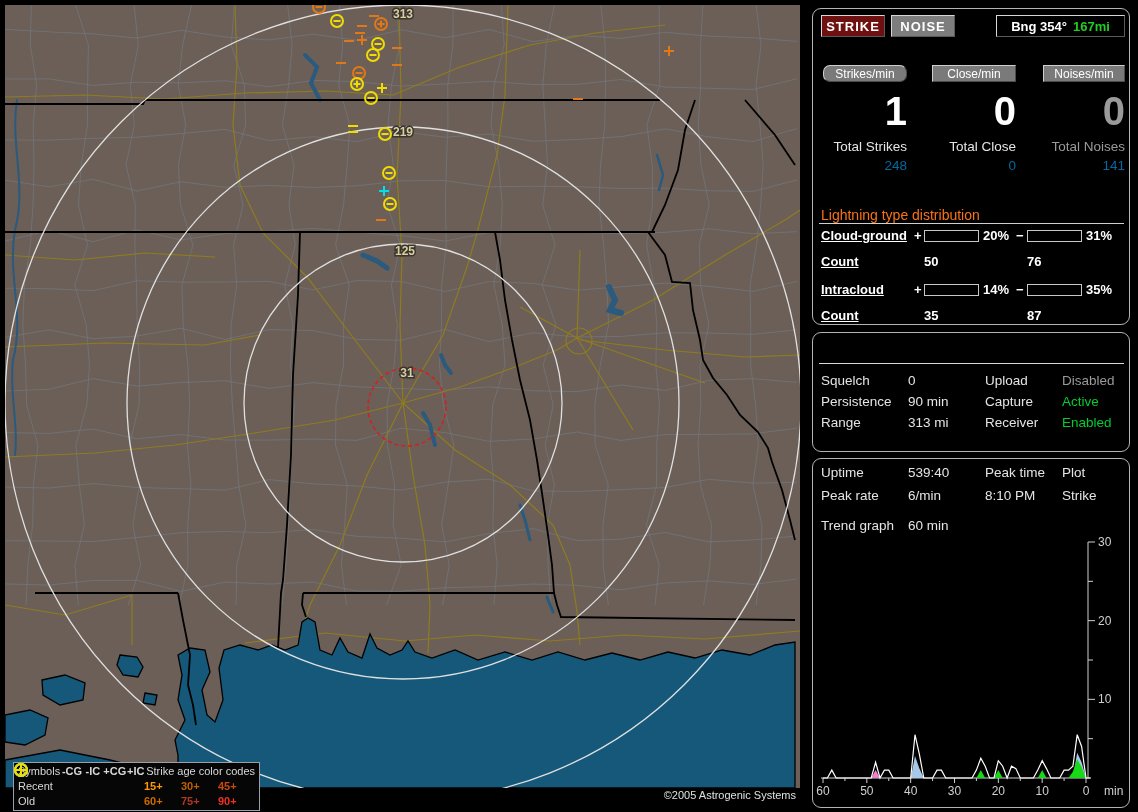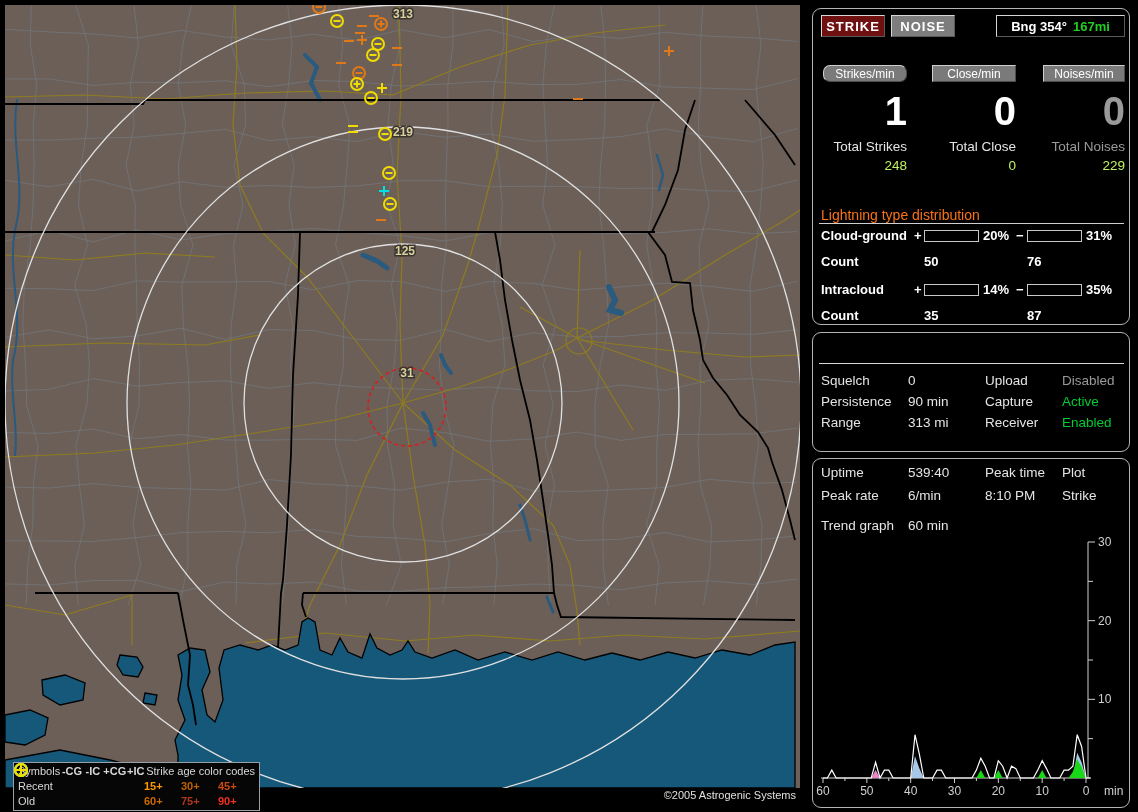--- a/index.html
+++ b/index.html
@@ -39,28 +39,28 @@
   #btn-strike { left:8px; top:6px; width:64px; height:22px; background:#6e1010; letter-spacing:1px; }
   #btn-noise  { left:78px; top:6px; width:64px; height:22px; background:#7d7d7d; letter-spacing:1px; }
   #bng { left:183px; top:6px; width:129px; height:22px; background:#000; gap:6px; }
   #bng .mi { color:#22cc22; }
 
   .chip { position:absolute; top:56px; height:17px; background:#7a7a7a;
     border:1px solid #cfcfcf; border-bottom-color:#4c4c4c; border-right-color:#4c4c4c;
     color:#fff; font-size:12px; display:flex; align-items:center; justify-content:center; }
   .rate { position:absolute; top:80px; font-size:40px; font-weight:bold; color:#fff; text-align:right; }
   .tlabel { position:absolute; top:130px; font-size:13.5px; color:#e4e4e4; text-align:right; }
-  .tvalue { position:absolute; top:149px; font-size:13.5px; color:#bef264; text-align:right; }
+  .tvalue { position:absolute; top:149px; font-size:13.5px; color:#0369a1; text-align:right; }
   .dim { color:#9a9a9a !important; }
   .green { color:#00cc33 !important; }
 
   #dist-head { position:absolute; left:8px; top:198px; font-size:14px; color:#f97316; }
   #dist-hr { position:absolute; left:6px; top:214px; width:305px; border-top:1px solid #cfcfcf; }
   .drow { position:absolute; left:0; width:100%; height:16px; font-size:13px; font-weight:bold; color:#fff; }
-  .drow .lbl { position:absolute; left:8px; }
+  .drow .lbl { position:absolute; left:8px;text-decoration:underline; }
   .drow .sign1 { position:absolute; left:101px; }
   .drow .sign2 { position:absolute; left:203px; }
   .bar { position:absolute; top:2px; width:55px; height:12px; border:1px solid #c8c8c8; background:#000; }
   .bar .fill { height:100%; }
   .bar1 { left:111px; } .bar2 { left:214px; }
   .pct1 { position:absolute; left:170px; } .pct2 { position:absolute; left:273px; }
   .cnt1 { position:absolute; left:111px; } .cnt2 { position:absolute; left:214px; }
 
   #datetime { position:absolute; left:8px; top:4px; font-size:19px; font-weight:bold; color:#00cc00; }
   #date-hr { position:absolute; left:6px; top:30px; width:305px; border-top:1px solid #d8d8d8; }
@@ -382,21 +382,21 @@
   <div class="rate" style="left:0;width:94px;">1</div>
   <div class="rate" style="left:108px;width:95px;">0</div>
   <div class="rate dim" style="left:217px;width:95px;">0</div>
 
   <div class="tlabel" style="left:0;width:94px;">Total Strikes</div>
   <div class="tlabel" style="left:108px;width:95px;">Total Close</div>
   <div class="tlabel dim" style="left:217px;width:95px;">Total Noises</div>
 
   <div class="tvalue" style="left:0;width:94px;">248</div>
   <div class="tvalue" style="left:108px;width:95px;">0</div>
-  <div class="tvalue" style="left:217px;width:95px;">229</div>
+  <div class="tvalue" style="left:217px;width:95px;">141</div>
 
   <div id="dist-head">Lightning type distribution</div>
   <div id="dist-hr"></div>
 
   <div class="drow" style="top:219px;">
     <span class="lbl">Cloud-ground</span>
     <span class="sign1">+</span>
     <span class="bar bar1"><span class="fill" id="fill-cg-pos" style="width: 20%; background: rgb(255, 20, 20);"></span></span>
     <span class="pct1">20%</span>
     <span class="sign2">−</span>

